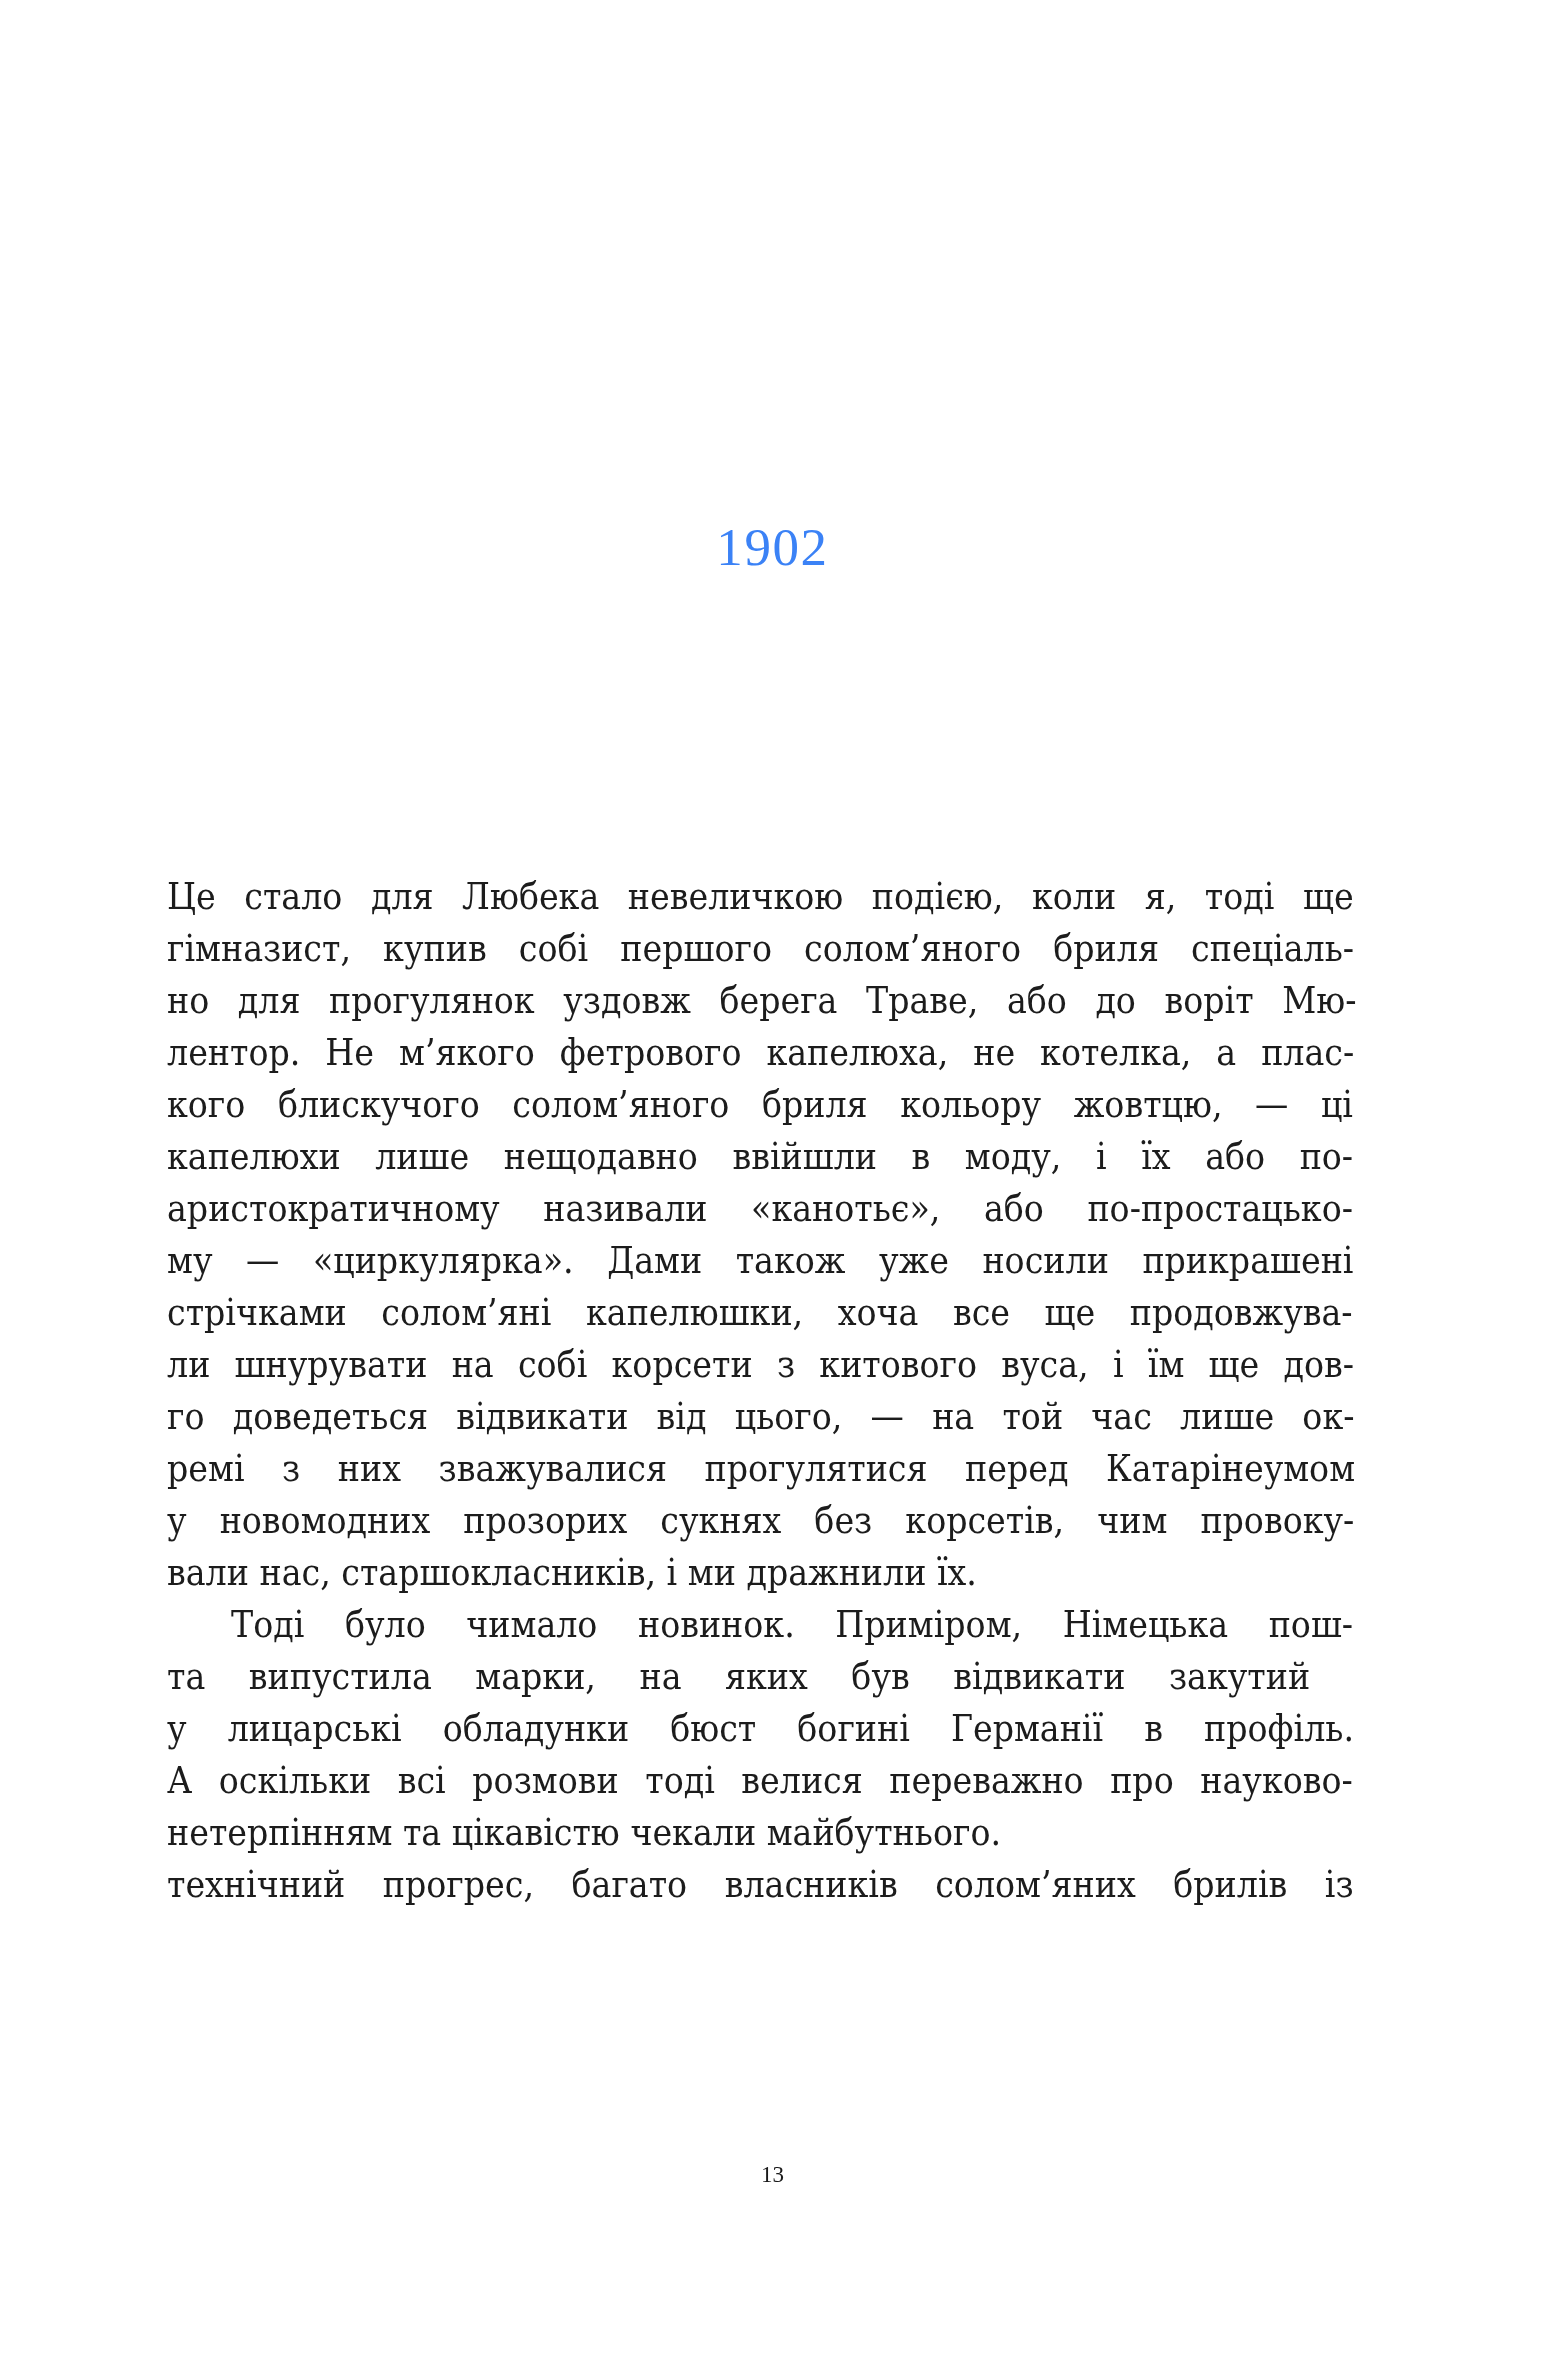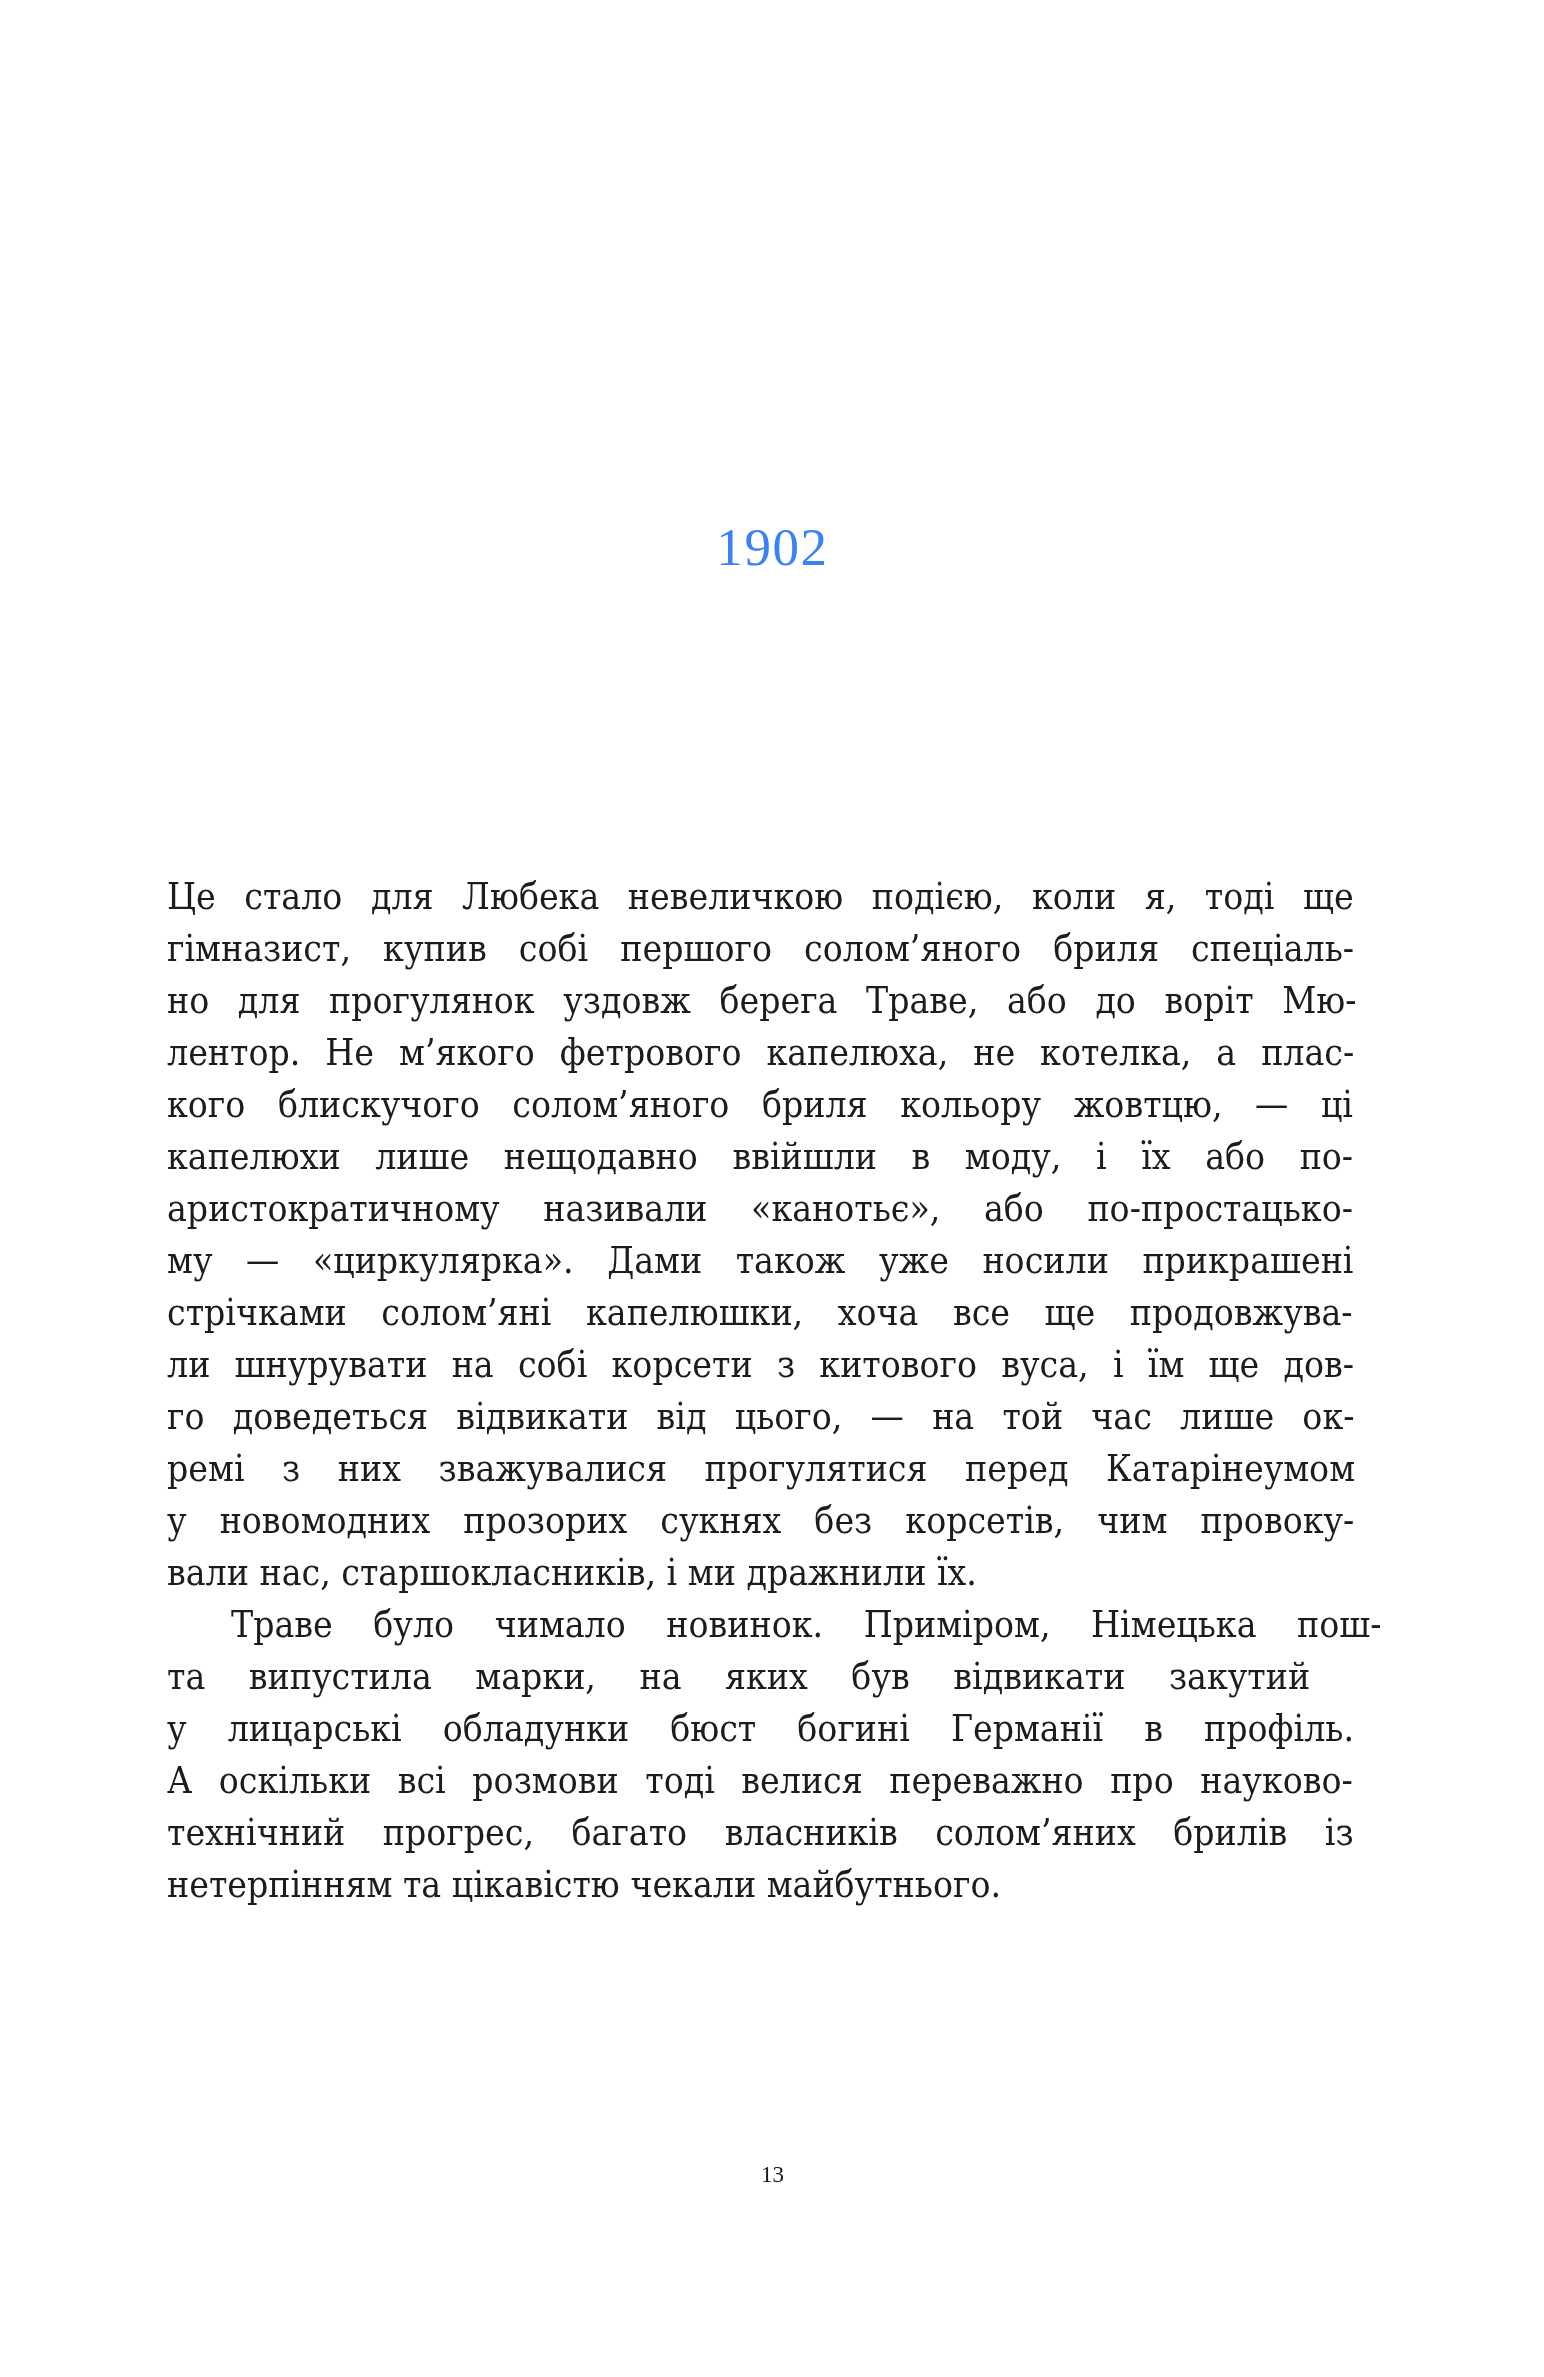--- a/index.html
+++ b/index.html
@@ -92,25 +92,25 @@
       <span class="line" style="word-spacing: 23px; text-align-last: left;">му — «циркулярка». Дами також уже носили прикрашені</span>
       <span class="line" style="word-spacing: 24px; text-align-last: left;">стрічками солом’яні капелюшки, хоча все ще продовжува-</span>
       <span class="line" style="word-spacing: 13.7px; text-align-last: left;">ли шнурувати на собі корсети з китового вуса, і їм ще дов-</span>
       <span class="line" style="word-spacing: 17.7px; text-align-last: left;">го доведеться відвикати від цього, — на той час лише ок-</span>
       <span class="line" style="word-spacing: 27px; text-align-last: left;">ремі з них зважувалися прогулятися перед Катарінеумом</span>
       <span class="line" style="word-spacing: 22.5px; text-align-last: left;">у новомодних прозорих сукнях без корсетів, чим провоку-</span>
       <span class="line last">вали нас, старшокласників, і ми дражнили їх.</span>
     </div>
 
     <div>
-      <span class="line indent" style="word-spacing: 30px; text-align-last: left;">Траве було чимало новинок. Приміром, Німецька пош-</span>
+      <span class="line indent" style="word-spacing: 30px; text-align-last: left;">Тоді було чимало новинок. Приміром, Німецька пош-</span>
       <span class="line" style="word-spacing: 33px; text-align-last: left;">та випустила марки, на яких був відвикати закутий</span>
       <span class="line" style="word-spacing: 30.5px; text-align-last: left;">у лицарські обладунки бюст богині Германії в профіль.</span>
       <span class="line" style="word-spacing: 16px; text-align-last: left;">А оскільки всі розмови тоді велися переважно про науково-</span>
+      <span class="line last">нетерпінням та цікавістю чекали майбутнього.</span>
       <span class="line" style="word-spacing: 27px; text-align-last: left;">технічний прогрес, багато власників солом’яних брилів із</span>
-      <span class="line last">нетерпінням та цікавістю чекали майбутнього.</span>
     </div>
   </div>
 
   <div class="page-number">13</div>
 
 </div>
 
 
 </body></html>

